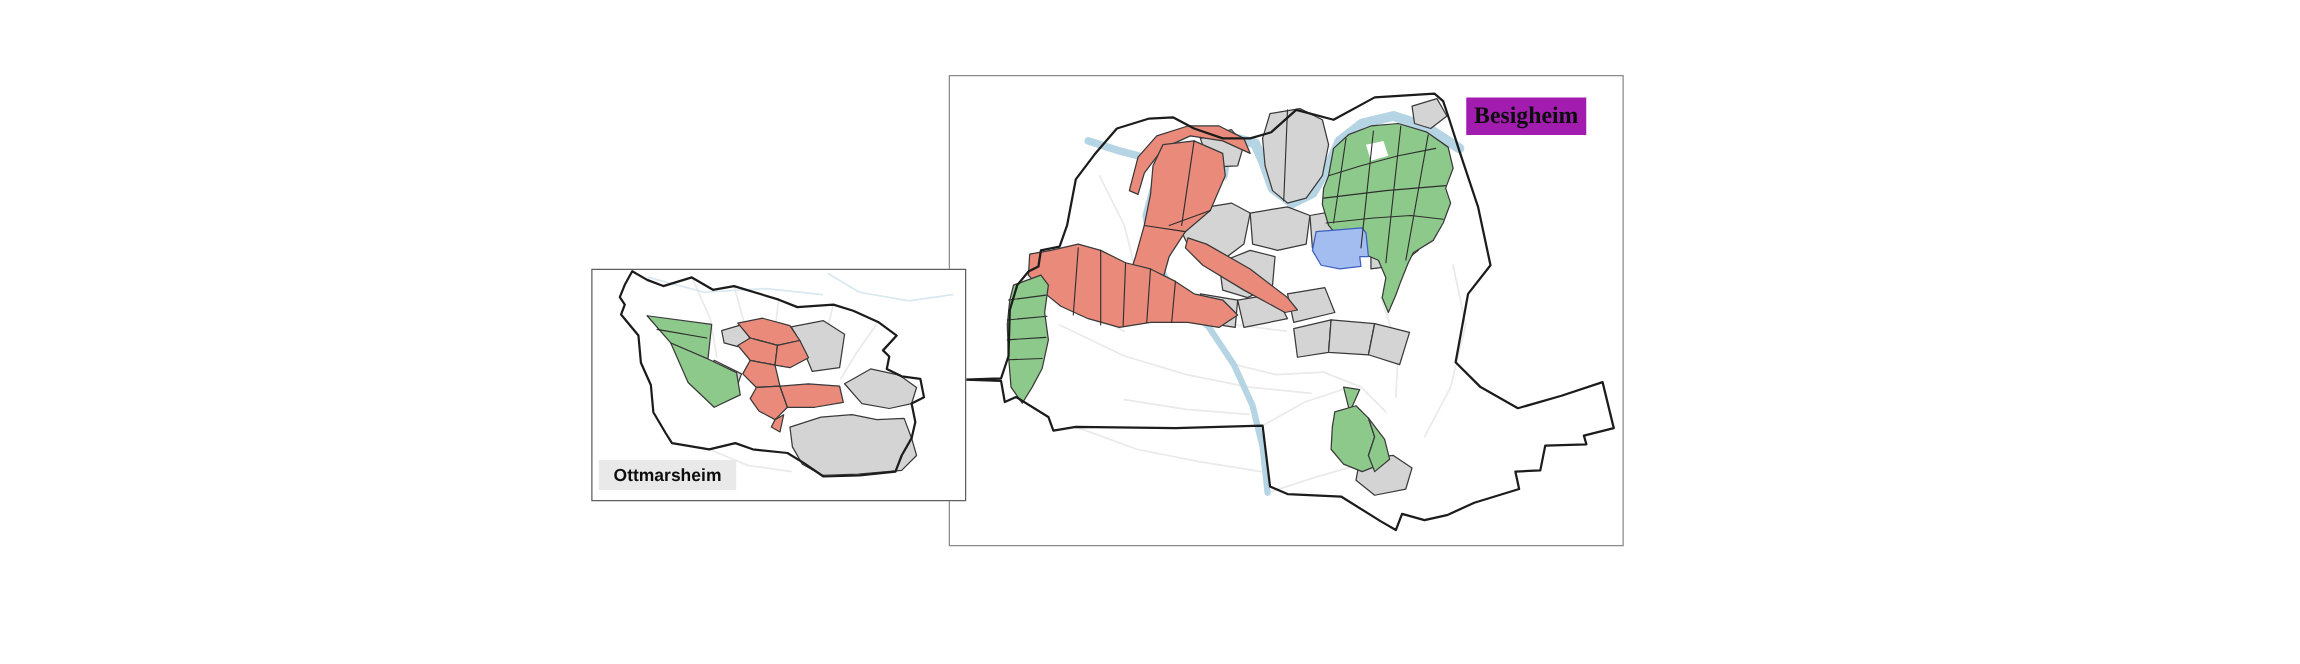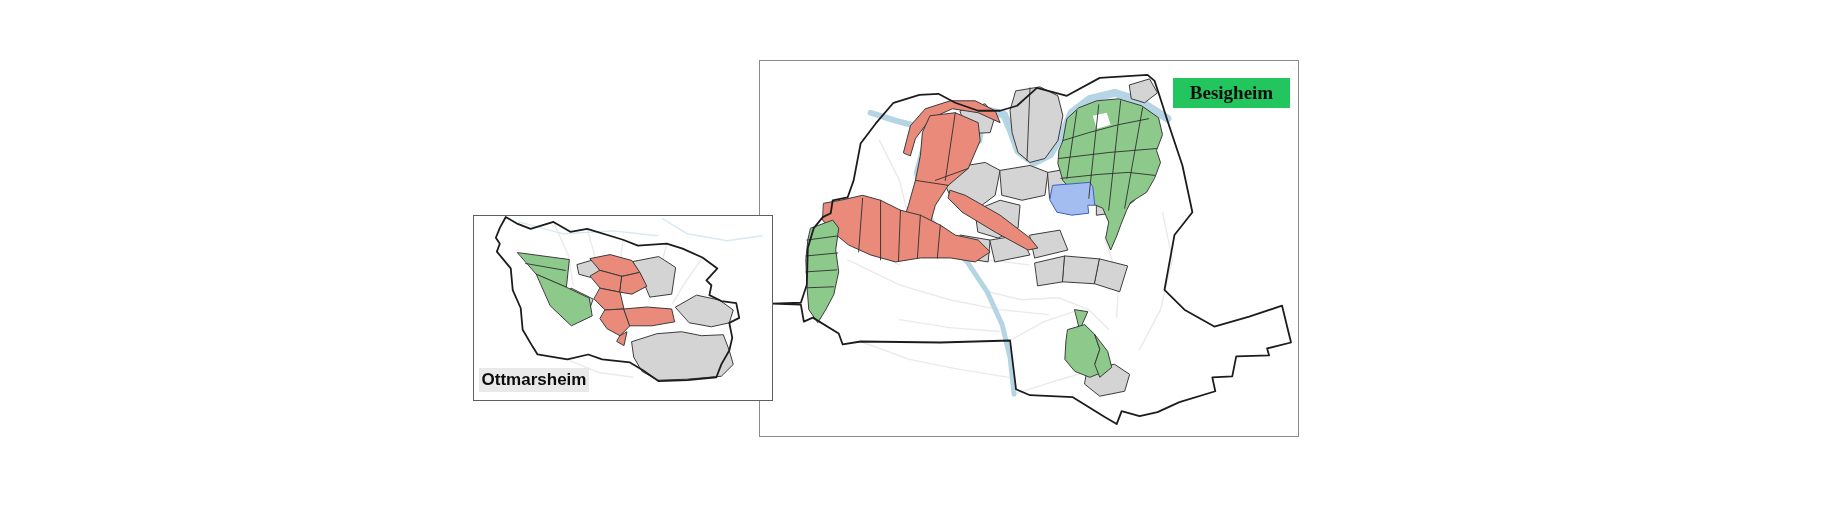--- a/index.html
+++ b/index.html
@@ -24,21 +24,21 @@
     display: flex;
     align-items: center;
     justify-content: center;
     background: #e9e9e9;
     color: #0d0d0d;
     font-weight: bold;
     white-space: nowrap;
     z-index: 3;
   }
   .map-label.serif { font-family: "Liberation Serif", serif; font-size: 19px; }
-  .map-label.sans  { font-family: "Liberation Sans", sans-serif; font-size: 17px; }
+  .map-label.sans  { font-family: "Liberation Sans", sans-serif; font-size: 14px; }
 </style>
 </head>
 <body>
 
 <div id="canvas">
 
   <div class="map-panel besigheim" style="left: 759px; top: 60px; width: 540px; height: 377px;">
     <svg xmlns="http://www.w3.org/2000/svg" preserveAspectRatio="none" viewBox="0 0 540 377">
         <path d="M88 200 L140 225 L190 240 L240 250 L290 255" fill="none" stroke="#eaeaea" stroke-width="1.4" stroke-linejoin="round" stroke-linecap="round"></path>
         <path d="M63 160 L100 185 L140 205" fill="none" stroke="#eaeaea" stroke-width="1.4" stroke-linejoin="round" stroke-linecap="round"></path>
@@ -96,21 +96,21 @@
         <path d="M209 108 L176 120" fill="none" stroke="#2e2e2e" stroke-width="0.9" stroke-linejoin="round" stroke-linecap="round"></path>
         <path d="M156 120 L189 125" fill="none" stroke="#2e2e2e" stroke-width="0.9" stroke-linejoin="round" stroke-linecap="round"></path>
         <path d="M103 138 L99 192" fill="none" stroke="#2e2e2e" stroke-width="0.9" stroke-linejoin="round" stroke-linecap="round"></path>
         <path d="M121 140 L121 200" fill="none" stroke="#2e2e2e" stroke-width="0.9" stroke-linejoin="round" stroke-linecap="round"></path>
         <path d="M141 150 L139 201" fill="none" stroke="#2e2e2e" stroke-width="0.9" stroke-linejoin="round" stroke-linecap="round"></path>
         <path d="M161 155 L158 198" fill="none" stroke="#2e2e2e" stroke-width="0.9" stroke-linejoin="round" stroke-linecap="round"></path>
         <path d="M181 165 L178 198" fill="none" stroke="#2e2e2e" stroke-width="0.9" stroke-linejoin="round" stroke-linecap="round"></path>
         <path d="M271 27 L268 100" fill="none" stroke="#2e2e2e" stroke-width="0.9" stroke-linejoin="round" stroke-linecap="round"></path>
         <path d="M134 42 L160 34 L179 33 L196 42 L219 50 L241 50 L258 45 L278 27 L308 35 L341 17 L389 14 L396 20 L401 35 L409 60 L424 105 L434 152 L416 175 L406 230 L426 250 L456 267 L491 257 L524 246 L533 283 L509 289 L511 296 L478 297 L474 317 L454 318 L457 332 L421 343 L399 353 L381 357 L363 352 L358 365 L346 358 L314 338 L271 336 L257 330 L251 281 L181 283 L101 282 L83 285 L79 274 L53 258 L44 262 L41 245 L12 244 L41 243 L47 225 L48 188 L54 168 L63 157 L71 153 L73 140 L88 137 L94 120 L101 83 L116 63 Z" fill="none" stroke="#1c1c1c" stroke-width="1.8" stroke-linejoin="round" stroke-linecap="round"></path>
       </svg>
-    <div class="map-label serif" style="left: 413px; top: 17px; width: 117px; height: 30px; background: #22c55e; color: rgb(13, 13, 13);">
+    <div class="map-label serif" style="left: 413px; top: 17px; width: 96px; height: 30px; background: #a21caf; color: rgb(13, 13, 13);">
       <span>Besigheim</span>
     </div>
   </div>
 
   <div class="map-panel ottmarsheim" style="left: 473px; top: 215px; width: 300px; height: 186px;">
     <svg xmlns="http://www.w3.org/2000/svg" preserveAspectRatio="none" viewBox="0 0 300 186">
         <path d="M80 6 L95 40 L100 70" fill="none" stroke="#eaeaea" stroke-width="1.4" stroke-linejoin="round" stroke-linecap="round"></path>
         <path d="M114 13 L122 42" fill="none" stroke="#eaeaea" stroke-width="1.4" stroke-linejoin="round" stroke-linecap="round"></path>
         <path d="M150 24 L146 55" fill="none" stroke="#eaeaea" stroke-width="1.4" stroke-linejoin="round" stroke-linecap="round"></path>
         <path d="M194 28 L186 60" fill="none" stroke="#eaeaea" stroke-width="1.4" stroke-linejoin="round" stroke-linecap="round"></path>

